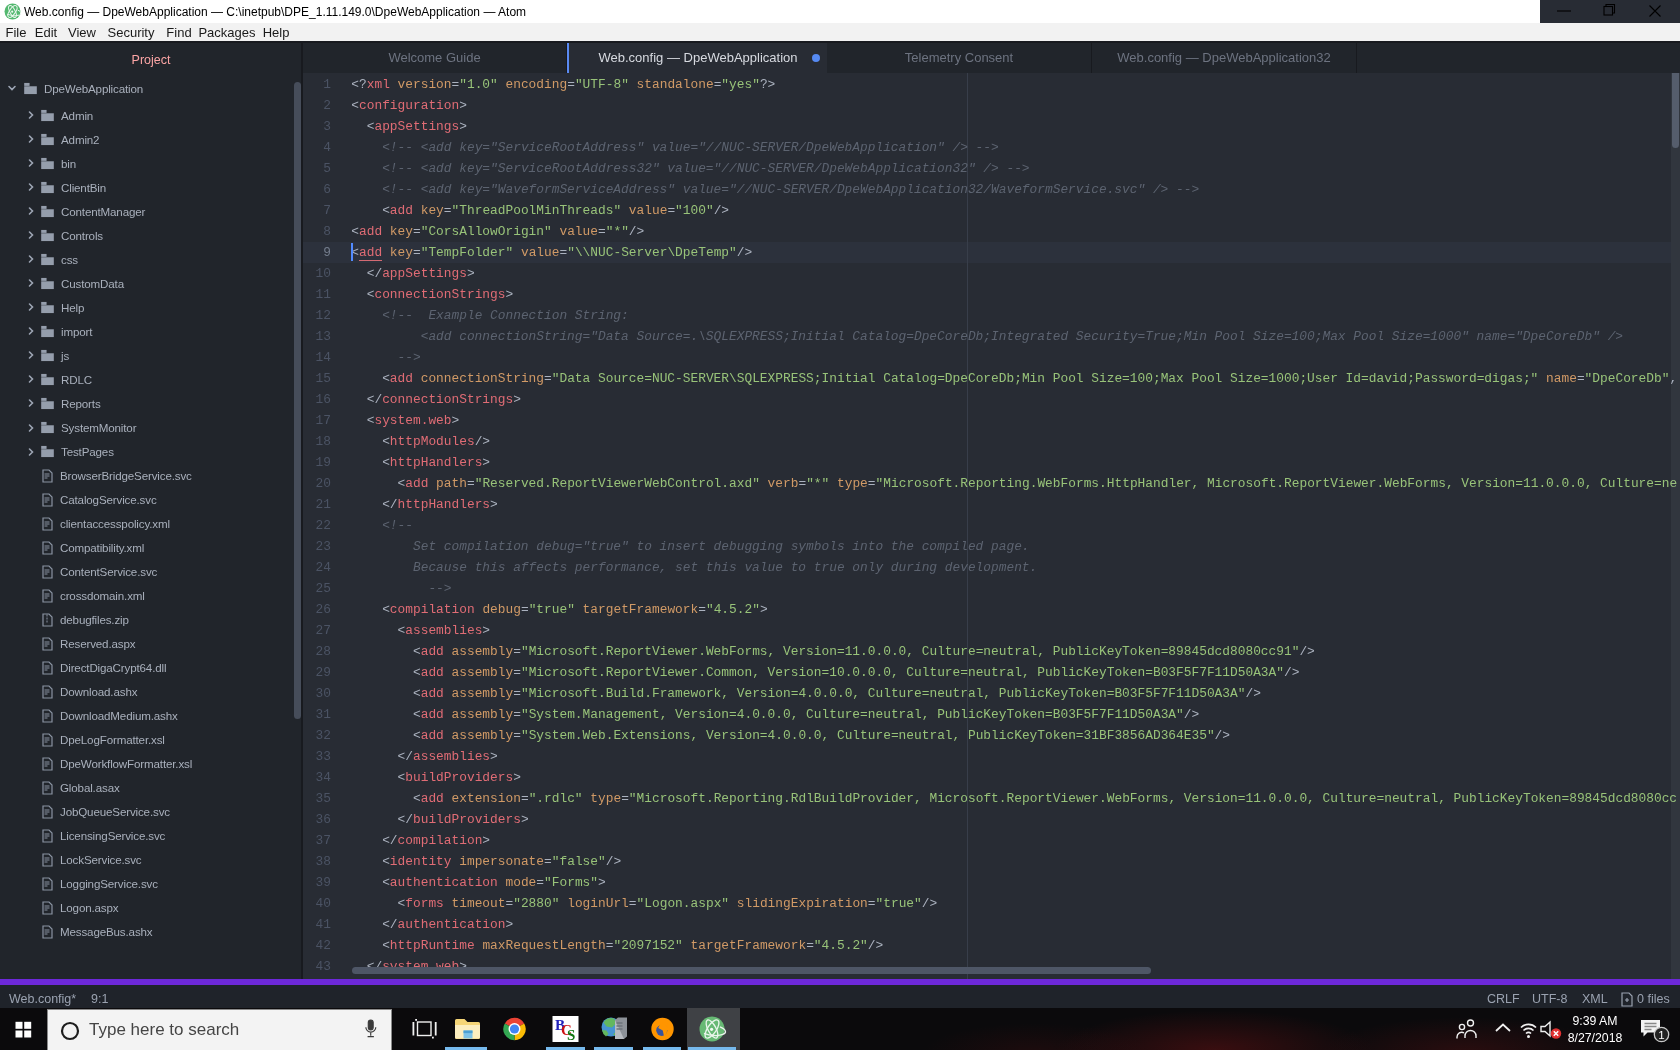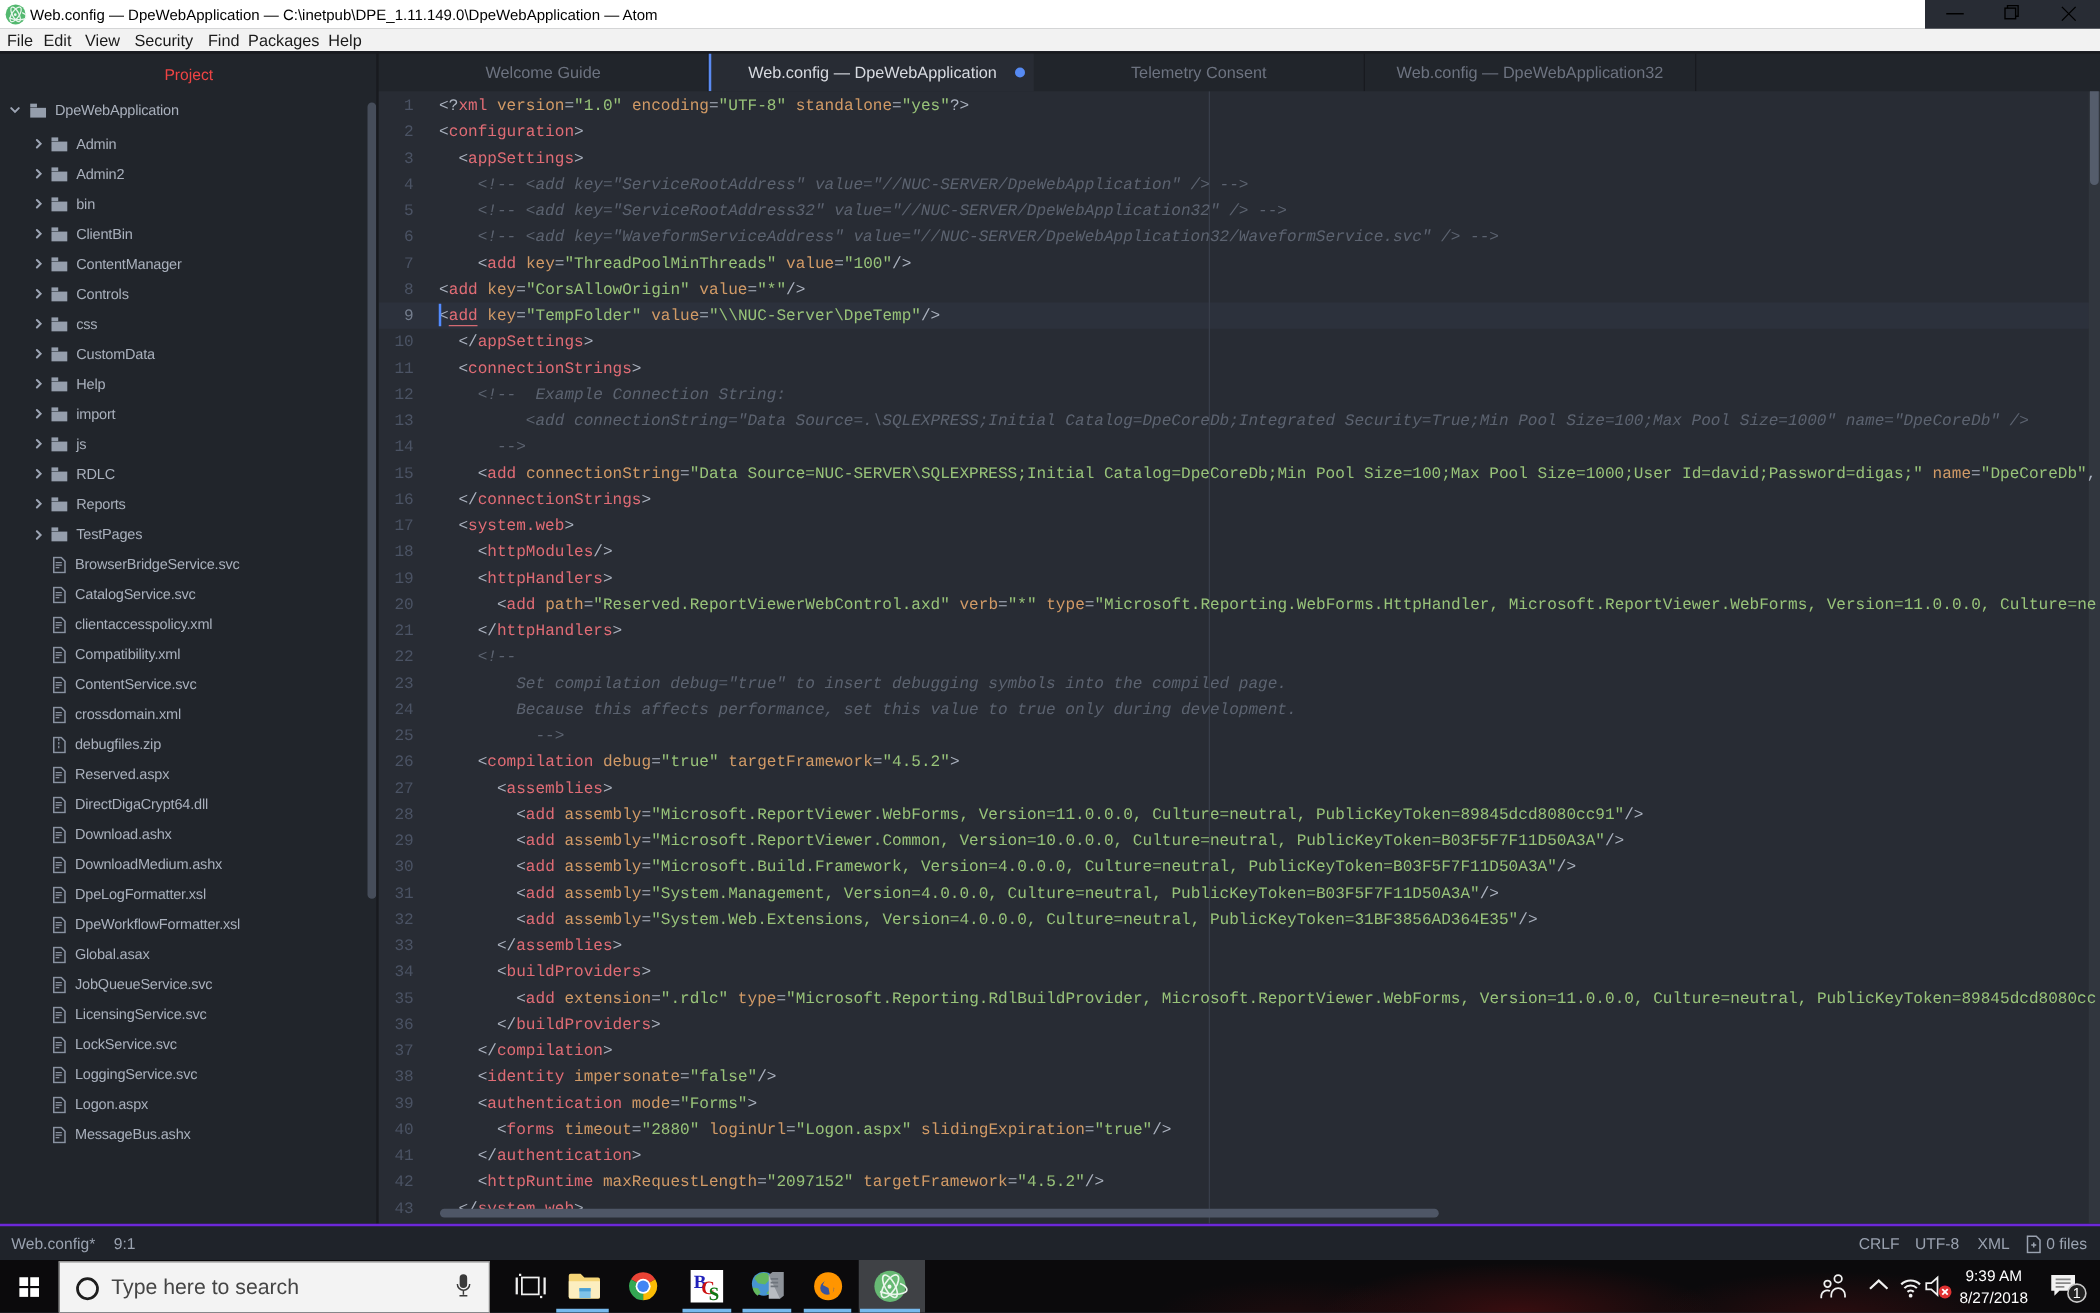--- a/index.html
+++ b/index.html
@@ -7,21 +7,21 @@
   font-family:"Liberation Sans", sans-serif; }
 .abs { position:absolute; }
 #titlebar { position:absolute; left:0; top:0; width:1540px; height:23px; background:#ffffff; }
 #titletext { position:absolute; left:24px; top:0; height:23px; line-height:24px; font-size:12px; color:#000; }
 #menubar { position:absolute; left:0; top:23px; width:1680px; height:18px; background:#f2f2f2; }
 .mi { position:absolute; top:0; height:18px; line-height:19px; font-size:13px; color:#1a1a1a; transform:translateX(-50%); }
 #main { position:absolute; left:0; top:41px; width:1680px; height:938px; background:#21252b; }
 #seam { position:absolute; left:0; top:0; width:1680px; height:2px; background:#181a1f; }
 
 #sidebar { position:absolute; left:0; top:0; width:302px; height:938px; background:#21252b; overflow:hidden; }
-#projhdr { position:absolute; left:0; top:2px; width:302px; height:32px; text-align:center; line-height:34px; font-size:12.5px; color:#ef4444; }
+#projhdr { position:absolute; left:0; top:2px; width:302px; height:32px; text-align:center; line-height:34px; font-size:12.5px; color:#fca5a5; }
 #tree { position:absolute; left:0; top:35.4px; width:302px; }
 .trow { height:24.03px; display:flex; align-items:center; color:#a9b0bc; font-size:11.6px; letter-spacing:-0.15px; white-space:nowrap; }
 .trow .chev { width:10px; height:10px; flex:none; }
 .root .chev { margin-left:7px; } .trow.root { margin-bottom:2.9px; }
 .sub .chev { margin-left:26px; }
 .fico { width:15px; height:13px; flex:none; margin-left:4px; }
 .root .fico { margin-left:6px; }
 .fico2 { width:14px; height:14px; flex:none; margin-left:40px; }
 .tlab { margin-left:6px; }
 #treescroll { position:absolute; left:294px; top:41px; width:7px; height:637px; background:#464d5a; border-radius:4px; }
@@ -40,21 +40,21 @@
 #code { position:absolute; left:48.3px; top:0.5px; width:1327px; font-family:"Liberation Mono", monospace; font-size:12.85px; line-height:21px; color:#abb2bf; white-space:pre; overflow:hidden; }
 .cl { height:21px; }
 .t { color:#e06c75; } .a { color:#d19a66; } .s { color:#98c379; }
 .p { color:#abb2bf; } .c { color:#5c6370; font-style:italic; }
 .u { border-bottom:1.5px solid #d36a72; }
 #cursor { position:absolute; left:48.3px; top:170px; width:1.6px; height:18px; background:#528bff; }
 #vtrack { position:absolute; right:0; top:0; width:9px; height:906px; background:rgba(171,178,191,0.08); }
 #vthumb { position:absolute; right:1px; top:-5px; width:7px; height:80px; background:#555d6c; border-radius:4px; }
 #hthumb { position:absolute; left:49px; top:894px; width:799px; height:7px; background:#4e5666; border-radius:4px; }
 
-#statusbar { position:absolute; left:0; top:979px; width:1680px; height:46px; background:#1f232a; border-top:2px solid #6d28d9; font-size:12.5px; color:#9aa2b0; }
+#statusbar { position:absolute; left:0; top:979px; width:1680px; height:46px; background:#1f232a; border-top:6px solid #6d28d9; font-size:12.5px; color:#9aa2b0; }
 .st { position:absolute; top:0; height:29px; line-height:29px; }
 
 #taskbar { position:absolute; left:0; top:1008px; width:1680px; height:42px; background:
   radial-gradient(ellipse 220px 55px at 1215px 42px, rgba(88,16,18,0.6), rgba(0,0,0,0) 72%),
   radial-gradient(ellipse 200px 50px at 1465px 45px, rgba(80,16,18,0.45), rgba(0,0,0,0) 72%),
   radial-gradient(ellipse 150px 40px at 1035px 45px, rgba(70,14,16,0.3), rgba(0,0,0,0) 75%),
   #0b0a0c; }
 #searchbox { position:absolute; left:47px; top:1px; width:344.5px; height:41px; background:#f3f3f3; border:1px solid #8a8a8a; border-bottom:none; }
 #searchtext { position:absolute; left:89px; top:0; height:42px; line-height:43px; font-size:17px; color:#454545; }
 .ticon { position:absolute; top:0; width:47px; height:42px; }
@@ -232,20 +232,30 @@
         </div>
 <div class="trow sub">
           <svg class="chev" viewBox="0 0 10 10">
             <path d="M3.5 2 L6.5 5 L3.5 8" stroke="#9da5b4" stroke-width="1.6" fill="none" stroke-linecap="round"></path>
           </svg>
           <svg class="fico" viewBox="0 0 16 14">
             <rect x="1.2" y="1" width="5.8" height="3.2" fill="#959eac"></rect>
             <rect x="1.2" y="4.6" width="13.6" height="8.4" fill="#959eac"></rect>
           </svg>
           <span class="tlab">Reports</span>
+        </div>
+<div class="trow sub">
+          <svg class="chev" viewBox="0 0 10 10">
+            <path d="M3.5 2 L6.5 5 L3.5 8" stroke="#9da5b4" stroke-width="1.6" fill="none" stroke-linecap="round"></path>
+          </svg>
+          <svg class="fico" viewBox="0 0 16 14">
+            <rect x="1.2" y="1" width="5.8" height="3.2" fill="#959eac"></rect>
+            <rect x="1.2" y="4.6" width="13.6" height="8.4" fill="#959eac"></rect>
+          </svg>
+          <span class="tlab">SystemMonitor</span>
         </div>
 <div class="trow sub">
           <svg class="chev" viewBox="0 0 10 10">
             <path d="M3.5 2 L6.5 5 L3.5 8" stroke="#9da5b4" stroke-width="1.6" fill="none" stroke-linecap="round"></path>
           </svg>
           <svg class="fico" viewBox="0 0 16 14">
             <rect x="1.2" y="1" width="5.8" height="3.2" fill="#959eac"></rect>
             <rect x="1.2" y="4.6" width="13.6" height="8.4" fill="#959eac"></rect>
           </svg>
           <span class="tlab">TestPages</span>

